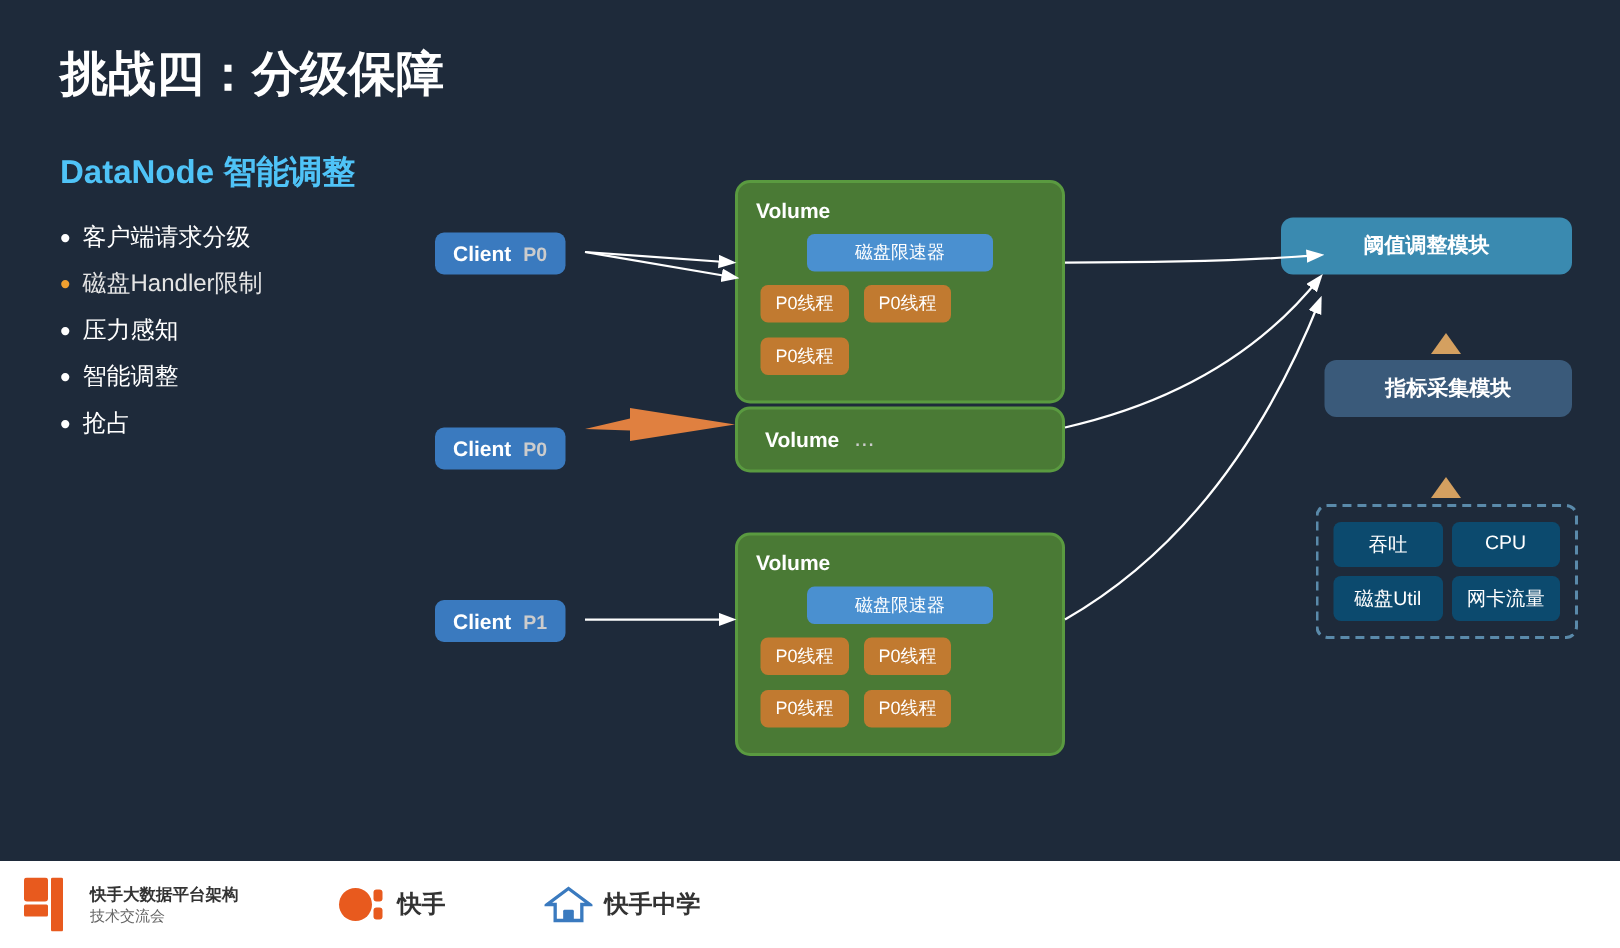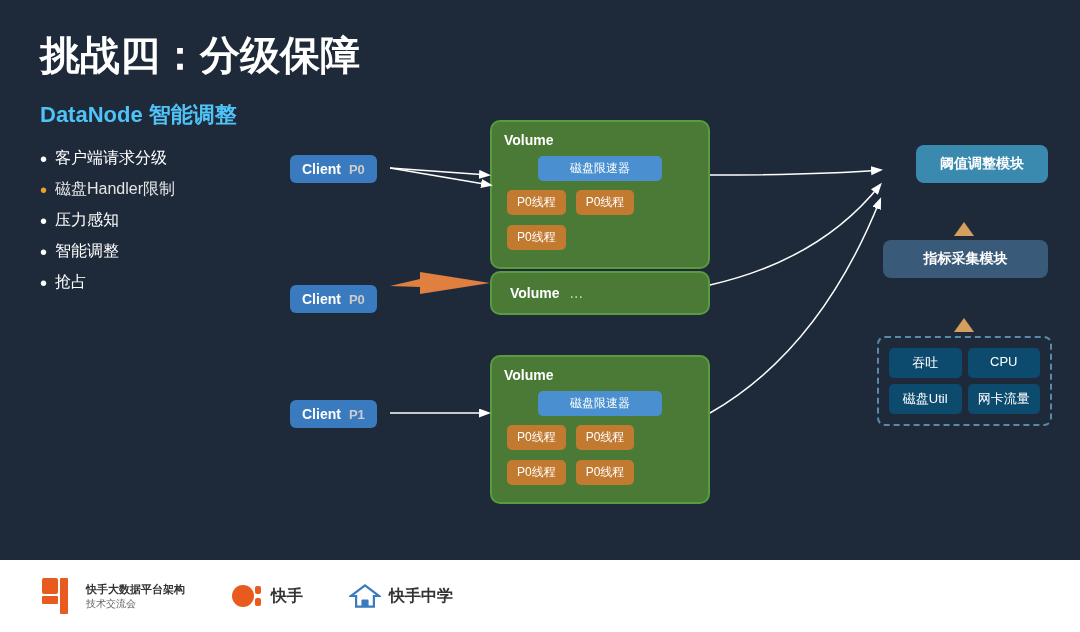--- a/index.html
+++ b/index.html
@@ -18,21 +18,21 @@
       height: 632px;
       background: #1e2a3a;
       position: relative;
     }
 
     
     .title {
       position: absolute;
       top: 28px;
       left: 40px;
-      font-size: 40px;
+      font-size: 32px;
       font-weight: bold;
       color: white;
     }
 
     
     .left-panel {
       position: absolute;
       top: 100px;
       left: 40px;
       width: 220px;
@@ -194,26 +194,26 @@
       gap: 10px;
       font-size: 14px;
     }
 
     
     .footer {
       position: absolute;
       bottom: 0;
       left: 0;
       right: 0;
-      height: 72px;
+      height: 58px;
       background: white;
       display: flex;
       align-items: center;
-      padding: 0 42px;
-      gap: 26px;
+      padding: 0 16px;
+      gap: 46px;
     }
 
     .footer-logo {
       display: flex;
       align-items: center;
       gap: 8px;
     }
 
     
     .arrow-up-indicator {
@@ -285,21 +285,21 @@
     <div class="thread-row">
       <span class="thread-box">P0线程</span>
       <span class="thread-box">P0线程</span>
     </div>
     <div class="thread-row">
       <span class="thread-box">P0线程</span>
       <span class="thread-box">P0线程</span>
     </div>
   </div>
 
-  <div class="threshold-box" style="position:absolute; right: 32px; top: 145px; width: 132px;">
+  <div class="threshold-box" style="position:absolute; right: 32px; top: 145px; width: 194px;">
     <span>阈值调整模块</span>
   </div>
 
   <div style="position:absolute; right: 106px; top: 222px; text-align:center;">
     <div class="arrow-up-indicator"></div>
   </div>
 
   <div class="metrics-box" style="position:absolute; right: 32px; top: 240px; width: 165px;">
     <span>指标采集模块</span>
   </div>

